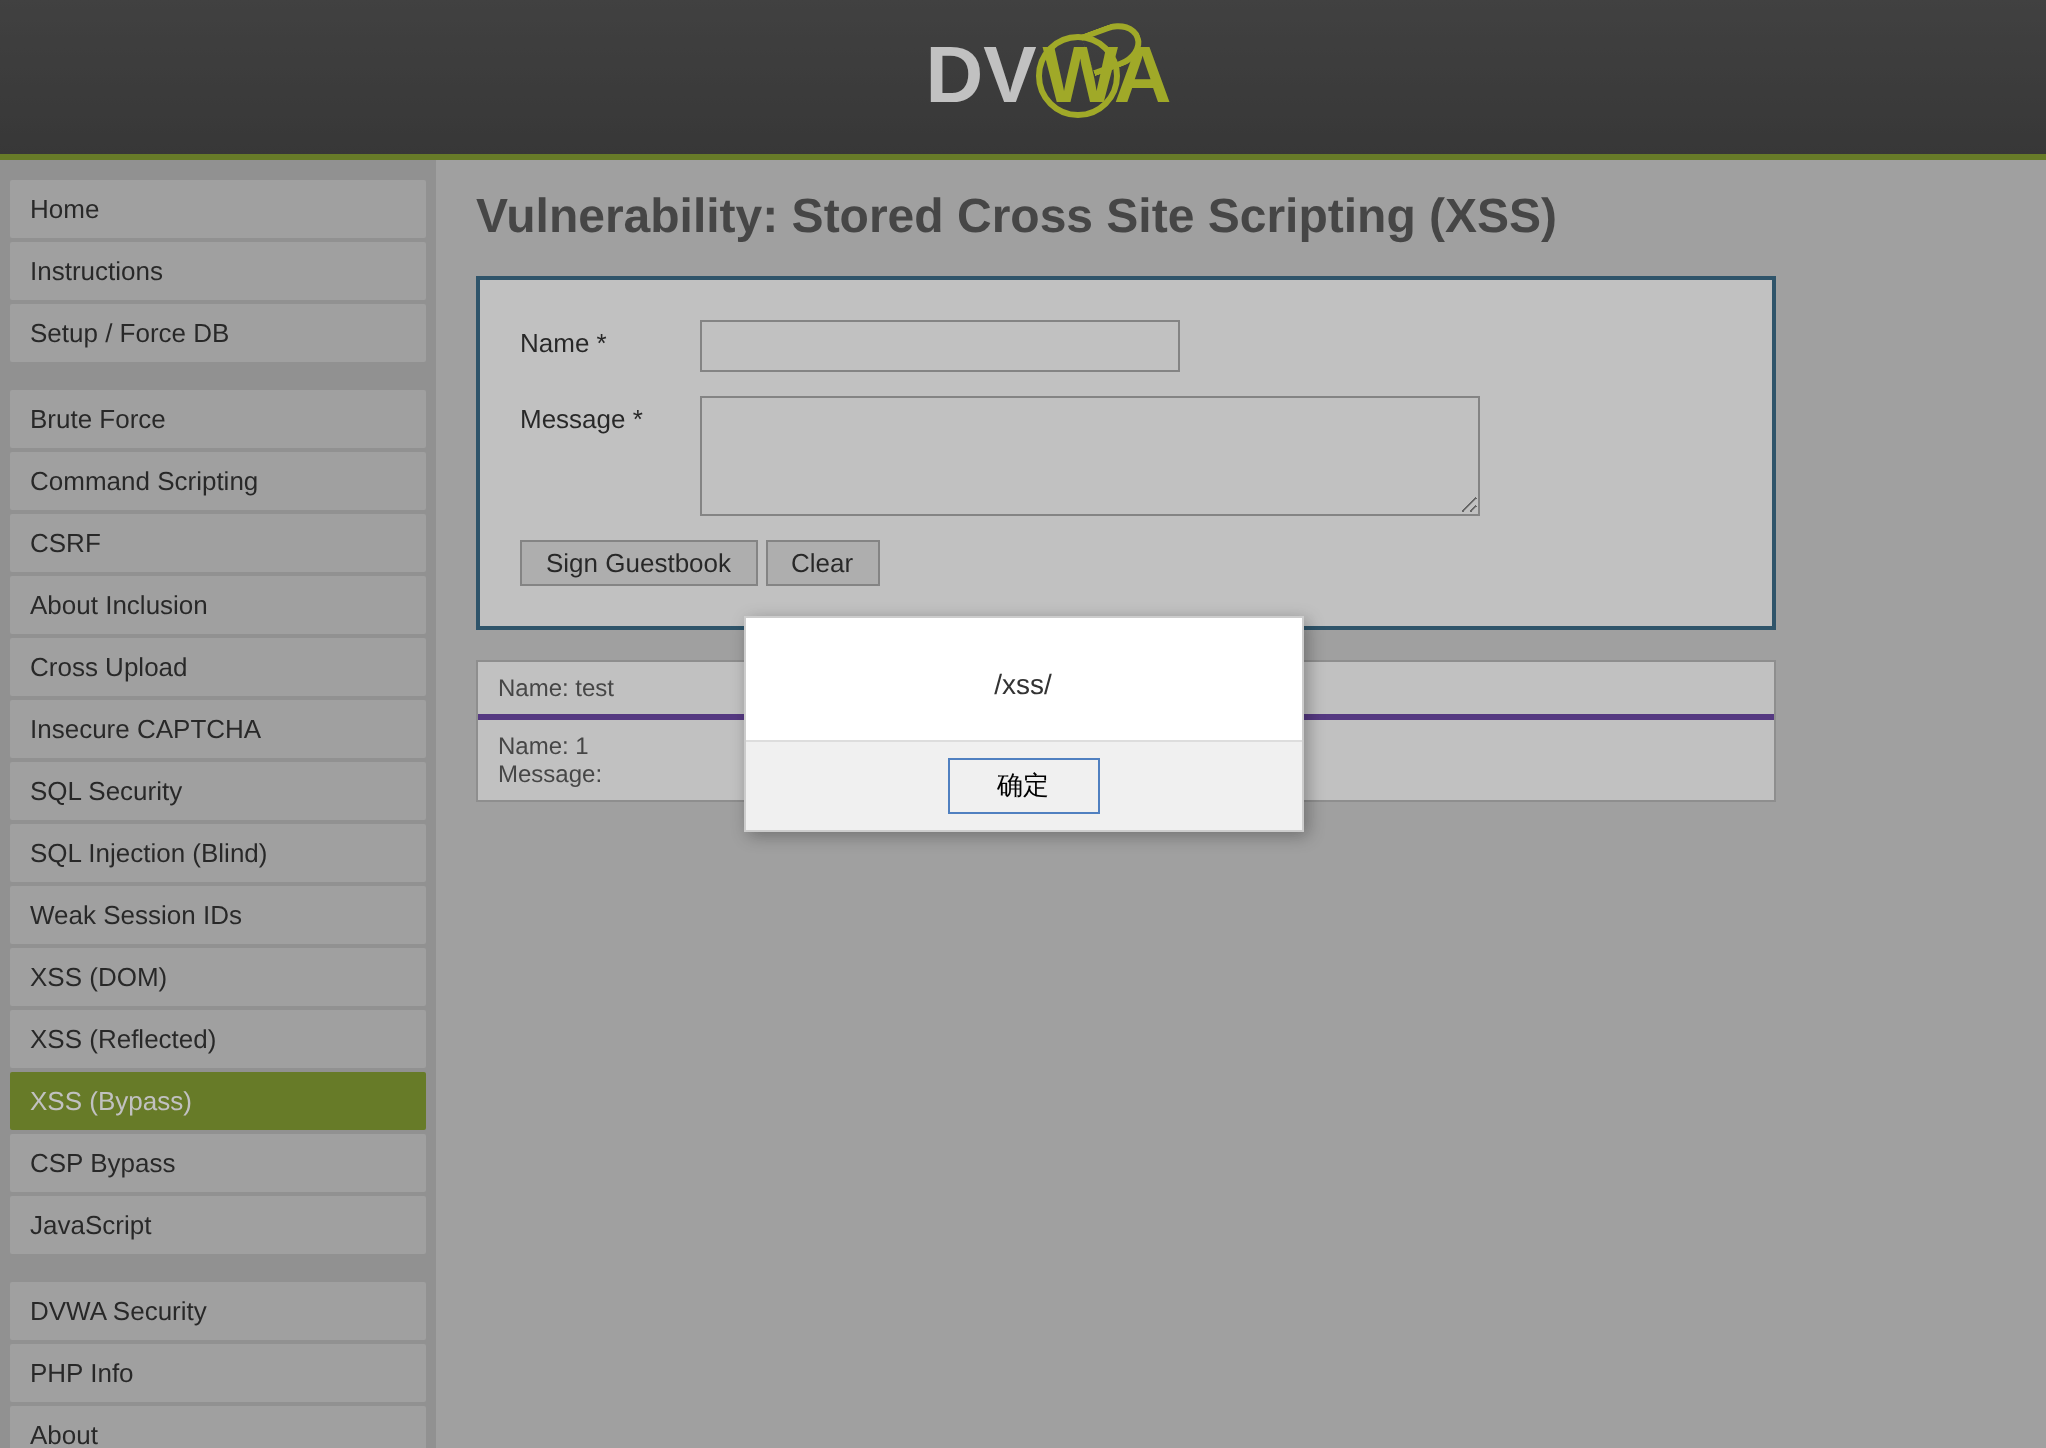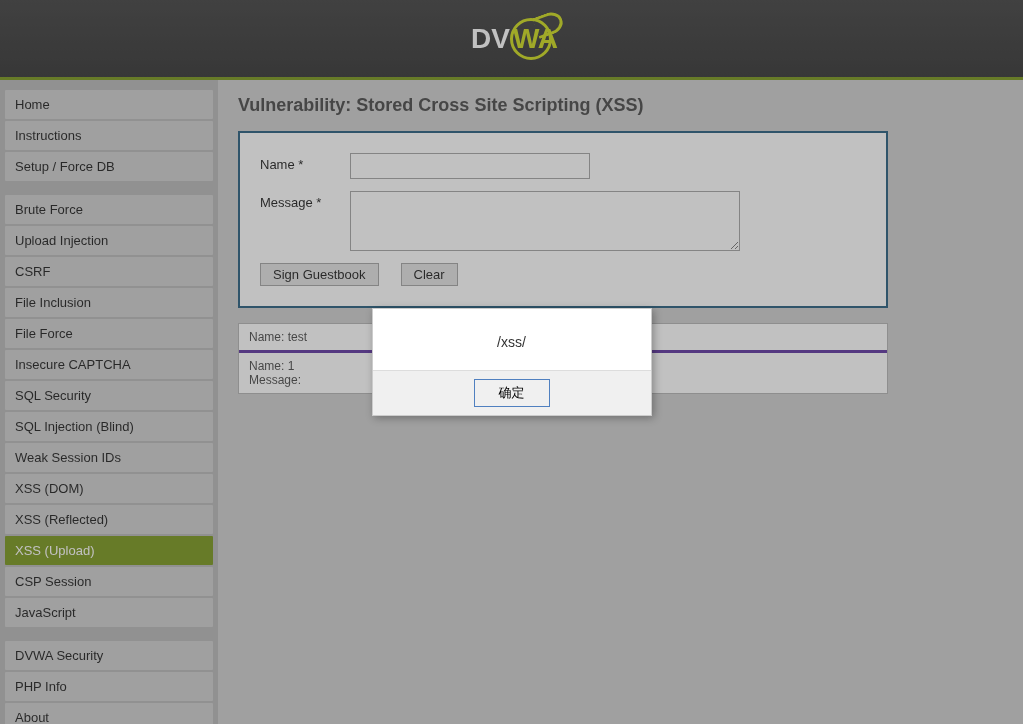--- a/index.html
+++ b/index.html
@@ -8,21 +8,21 @@
     
     #header {
       background: linear-gradient(to bottom, #2a2a2a, #1a1a1a);
       height: 80px;
       display: flex;
       align-items: center;
       justify-content: center;
       border-bottom: 3px solid #6a8a00;
     }
     .logo-text {
-      font-size: 28px;
+      font-size: 40px;
       font-weight: bold;
       color: white;
       font-family: Arial Black, sans-serif;
       position: relative;
     }
     .logo-dv { color: white; }
     .logo-wa { color: #c8d800; }
     .logo-circle {
       display: inline-block;
       width: 42px; height: 42px;
@@ -79,21 +79,21 @@
     }
     .sidebar-divider { height: 8px; }
 
     
     #main {
       flex: 1;
       padding: 15px 20px;
       background: #c8c8c8;
     }
     .page-title {
-      font-size: 18px;
+      font-size: 24px;
       font-weight: bold;
       color: #333;
       margin-bottom: 15px;
     }
 
     
     .form-panel {
       background: white;
       border: 2px solid #0c4a6e;
       padding: 20px;
@@ -121,21 +121,21 @@
     .form-textarea {
       border: 1px solid #999;
       padding: 3px 5px;
       font-size: 13px;
       width: 390px;
       height: 60px;
       resize: both;
     }
     .form-btn-row {
       display: flex;
-      gap: 22px;
+      gap: 4px;
       margin-top: 5px;
     }
     .form-btn {
       padding: 3px 12px;
       font-size: 13px;
       background: #e0e0e0;
       border: 1px solid #999;
       cursor: pointer;
     }
 
@@ -209,32 +209,32 @@
 
   <div id="sidebar">
     <div class="sidebar-group">
       <div class="sidebar-item">Home</div>
       <div class="sidebar-item">Instructions</div>
       <div class="sidebar-item">Setup / Force DB</div>
     </div>
     <div class="sidebar-divider"></div>
     <div class="sidebar-group">
       <div class="sidebar-item">Brute Force</div>
-      <div class="sidebar-item">Upload Injection</div>
+      <div class="sidebar-item">Command Scripting</div>
       <div class="sidebar-item">CSRF</div>
-      <div class="sidebar-item">File Inclusion</div>
-      <div class="sidebar-item">File Force</div>
+      <div class="sidebar-item">About Inclusion</div>
+      <div class="sidebar-item">Cross Upload</div>
       <div class="sidebar-item">Insecure CAPTCHA</div>
       <div class="sidebar-item">SQL Security</div>
       <div class="sidebar-item">SQL Injection (Blind)</div>
       <div class="sidebar-item">Weak Session IDs</div>
       <div class="sidebar-item">XSS (DOM)</div>
       <div class="sidebar-item">XSS (Reflected)</div>
-      <div class="sidebar-item active">XSS (Upload)</div>
-      <div class="sidebar-item">CSP Session</div>
+      <div class="sidebar-item active">XSS (Bypass)</div>
+      <div class="sidebar-item">CSP Bypass</div>
       <div class="sidebar-item">JavaScript</div>
     </div>
     <div class="sidebar-divider"></div>
     <div class="sidebar-group">
       <div class="sidebar-item">DVWA Security</div>
       <div class="sidebar-item">PHP Info</div>
       <div class="sidebar-item">About</div>
     </div>
 
   </div>

